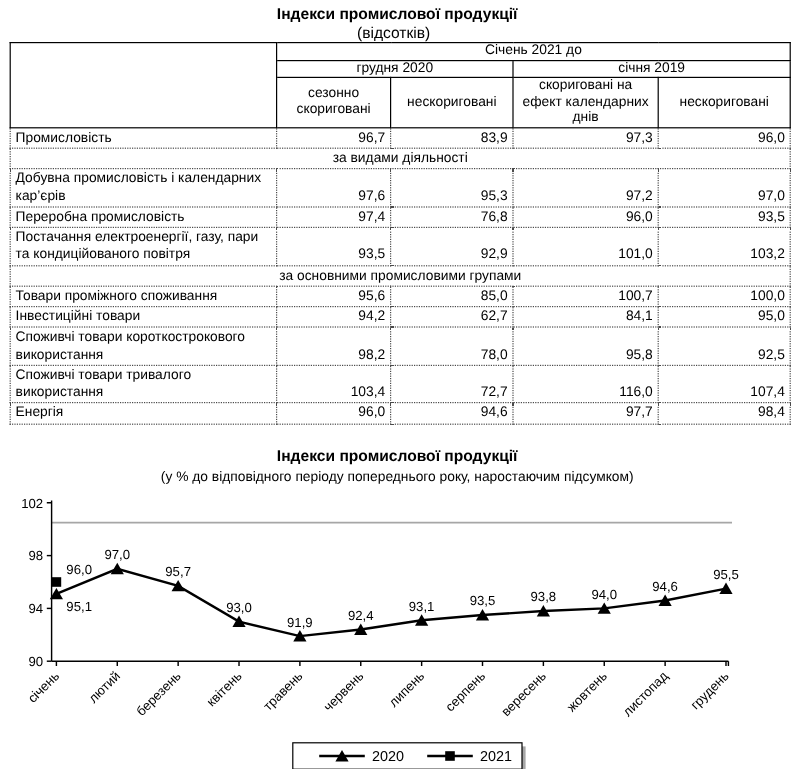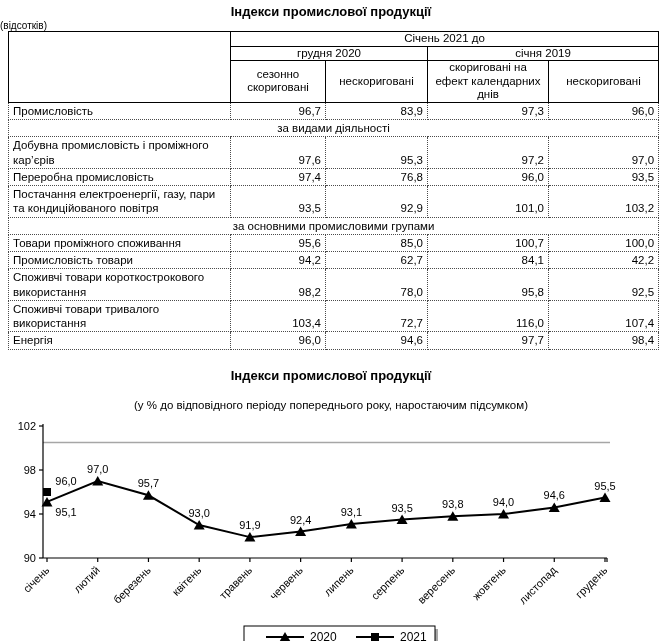--- a/index.html
+++ b/index.html
@@ -6,40 +6,40 @@
   body {
     width:662px; height:641px; overflow:hidden;
     background:#ffffff; color:#000000;
     font-family:"Liberation Sans", sans-serif;
   }
   .doc-title {
     text-align:center; font-weight:bold; font-size:13px;
     padding-top:4px;
   }
   .units-note {
-    text-align:left; font-size:10px; padding-right:6px; margin-top:1px;
+    text-align:center; font-size:13px; padding-right:6px; margin-top:1px;
   }
   table.idx {
     border-collapse:collapse; table-layout:fixed;
     margin-left:8px; width:650px; font-size:11.5px;
   }
   table.idx th {
     border:1px solid #000; font-weight:normal; text-align:center;
     vertical-align:middle; padding:0 6px; line-height:1.18;
   }
   table.idx td {
     border:1px dotted #4a4a4a; padding:1px 4px; line-height:1.24;
   }
   table.idx td.lbl { text-align:left; vertical-align:top; }
   table.idx td.num { text-align:right; vertical-align:bottom; }
   table.idx tr.bold td { font-weight:normal; }
   table.idx td.section { text-align:center; }
   .chart-block { margin-top:18px; }
   .chart-title { text-align:center; font-weight:bold; font-size:13px; }
-  .chart-subtitle { text-align:center; font-size:11.5px; margin-top:16px; }
+  .chart-subtitle { text-align:center; font-size:11.5px; margin-top:5px; }
   svg.chart { display:block; font-family:"Liberation Sans", sans-serif; }
 </style>
 </head>
 <body>
 
 <div class="doc-title">Індекси промислової продукції</div>
 <div class="units-note">(відсотків)</div>
 
 <table class="idx">
   <colgroup>
@@ -70,21 +70,21 @@
         <td class="lbl">Промисловість</td>
         <td class="num">96,7</td>
         <td class="num">83,9</td>
         <td class="num">97,3</td>
         <td class="num">96,0</td>
       </tr>
       <tr>
         <td colspan="5" class="section">за видами діяльності</td>
       </tr>
       <tr>
-        <td class="lbl">Добувна промисловість і проміжного кар’єрів</td>
+        <td class="lbl">Добувна промисловість і календарних кар’єрів</td>
         <td class="num">97,6</td>
         <td class="num">95,3</td>
         <td class="num">97,2</td>
         <td class="num">97,0</td>
       </tr>
       <tr>
         <td class="lbl">Переробна промисловість</td>
         <td class="num">97,4</td>
         <td class="num">76,8</td>
         <td class="num">96,0</td>
@@ -101,25 +101,25 @@
         <td colspan="5" class="section">за основними промисловими групами</td>
       </tr>
       <tr>
         <td class="lbl">Товари проміжного споживання</td>
         <td class="num">95,6</td>
         <td class="num">85,0</td>
         <td class="num">100,7</td>
         <td class="num">100,0</td>
       </tr>
       <tr>
-        <td class="lbl">Промисловість товари</td>
+        <td class="lbl">Інвестиційні товари</td>
         <td class="num">94,2</td>
         <td class="num">62,7</td>
         <td class="num">84,1</td>
-        <td class="num">42,2</td>
+        <td class="num">95,0</td>
       </tr>
       <tr>
         <td class="lbl">Споживчі товари короткострокового використання</td>
         <td class="num">98,2</td>
         <td class="num">78,0</td>
         <td class="num">95,8</td>
         <td class="num">92,5</td>
       </tr>
       <tr>
         <td class="lbl">Споживчі товари тривалого використання</td>

